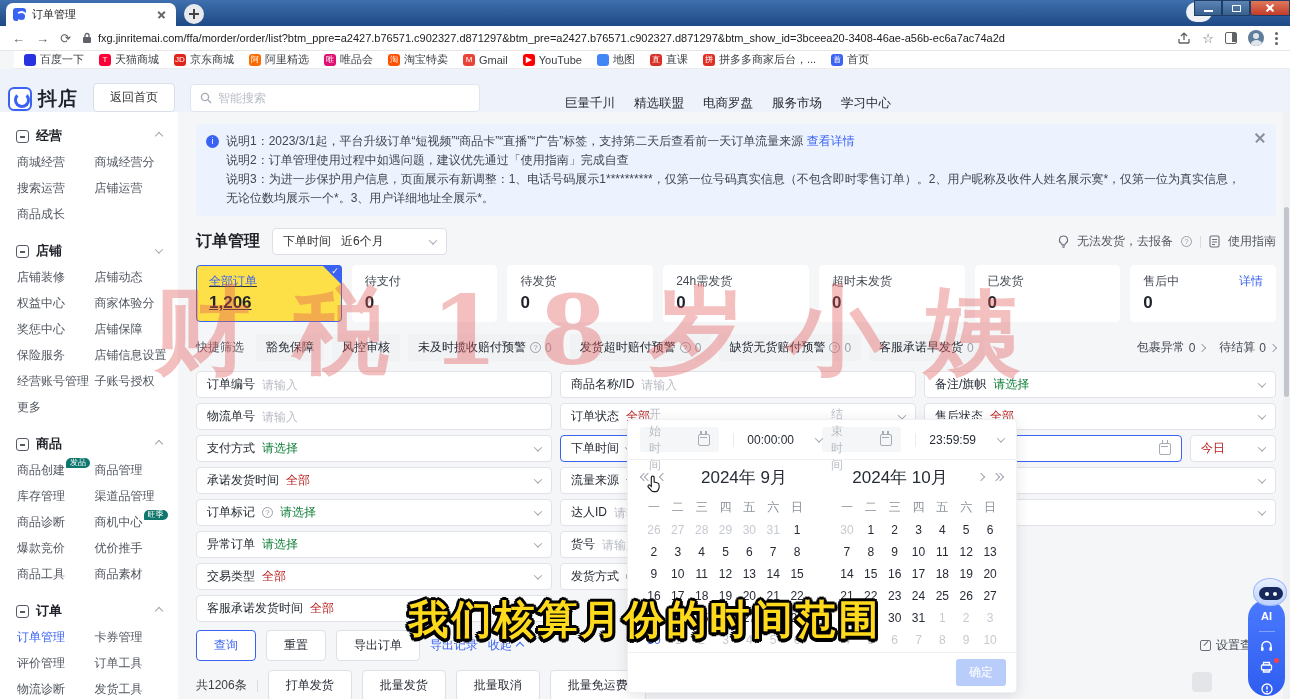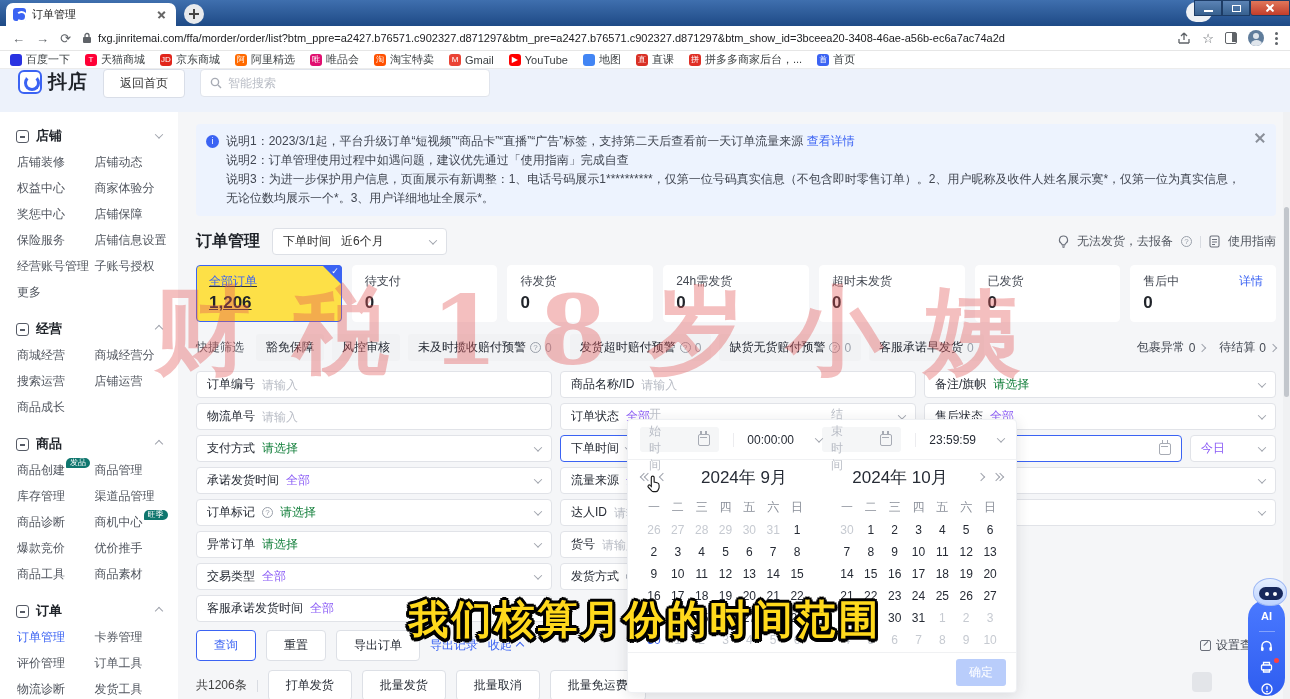--- a/index.html
+++ b/index.html
@@ -34,26 +34,26 @@
   .url-pill{flex:1;display:flex;align-items:center;gap:6px;height:19px;overflow:hidden;}
   .url-text{font-size:11px;color:#202124;white-space:nowrap;overflow:hidden;text-overflow:ellipsis;}
   .avatar{width:16px;height:16px;border-radius:50%;background:#5f7c9b;position:relative;overflow:hidden;}
   .avatar::before{content:"";position:absolute;left:5px;top:3px;width:6px;height:6px;border-radius:50%;background:#dfe5ec;}
   .avatar::after{content:"";position:absolute;left:2.5px;top:9.5px;width:11px;height:8px;border-radius:50%;background:#dfe5ec;}
   .sq-ic{width:12px;height:12px;border:1.5px solid #5f6368;border-radius:2px;}
   .sq-ic.half::before{content:"";display:block;width:4px;height:9px;background:#5f6368;margin-left:6px;}
   .dots-ic{display:flex;flex-direction:column;gap:2px;}
   .dots-ic i{width:3px;height:3px;border-radius:50%;background:#5f6368;}
 
-  .bookmarks{height:18px;background:#fff;display:flex;align-items:center;gap:15px;padding:0 10px;border-bottom:1px solid #ececec;}
+  .bookmarks{height:18px;background:#fff;display:flex;align-items:center;gap:15px;padding:0 10px;border-bottom:1px solid #ececec;margin-left:14px;}
   .bm{display:flex;align-items:center;gap:4px;color:#3c4043;font-size:11px;white-space:nowrap;}
   .bm-ic{width:12px;height:12px;border-radius:3px;color:#fff;font-size:8px;display:flex;align-items:center;justify-content:center;flex:none;}
 
   
-  .appbar{height:43px;background:#edf2fb;display:flex;align-items:flex-start;gap:15px;padding:0 18px;}
+  .appbar{height:43px;background:#edf2fb;display:flex;align-items:flex-end;gap:15px;padding:0 8px;}
   .logo{display:flex;align-items:center;gap:6px;}
   .logo-mark{width:24px;height:24px;border-radius:6px;background:#fff;border:2px solid #3b63f3;position:relative;}
   .logo-mark::after{content:"";position:absolute;left:4px;top:3px;width:10px;height:10px;border:3px solid #3b63f3;border-radius:50%;border-top-color:transparent;}
   .logo-text{font-size:19px;font-weight:bold;color:#1f2329;letter-spacing:1px;}
   .btn-back{background:#fff;border:1px solid #d9dee8;border-radius:4px;padding:5px 16px;color:#333;font-size:12px;}
   .searchbox{width:290px;height:28px;background:#fff;border:1px solid #e0e4ec;border-radius:4px;display:flex;align-items:center;gap:6px;padding:0 9px;}
   .searchbox input{border:none;outline:none;flex:1;font-size:12px;color:#333;background:transparent;font-family:inherit;}
   .searchbox input::placeholder{color:#b9bdc6;}
   .appmenu{display:flex;gap:19px;color:#252a33;font-size:12.5px;margin-left:70px;}
 
@@ -115,21 +115,21 @@
   .qlink .qn{color:#454a54;}
 
   
   .frow{display:flex;gap:8px;margin-bottom:5px;}
   .fbox{height:27px;border:1px solid #e1e3e8;border-radius:4px;background:#fff;display:flex;align-items:center;gap:7px;padding:0 10px;min-width:0;}
   .w1{width:356px;flex:none;}
   .grow{flex:1;}
   .w-today{width:86px;flex:none;}
   .fbox .lbl{color:#262b35;white-space:nowrap;}
   .fbox .ph{color:#15803d;white-space:nowrap;}
-  .fbox .val{color:#8b5cf6;}
+  .fbox .val{color:#b91c1c;}
   .fbox input{border:none;outline:none;flex:1;font-size:12px;font-family:inherit;min-width:0;background:transparent;}
   .fbox input::placeholder{color:#b9bdc6;}
   .fbox .cv{margin-left:auto;flex:none;}
   .fbox.active{border-color:#3b63f3;}
   .range-div{width:1px;height:14px;background:#e4e6ea;margin:0 2px;}
   .dash{color:#b9bdc6;}
   .cal-ic{width:12px;height:12px;border:1.3px solid #a7abb4;border-radius:2px;position:relative;flex:none;}
   .cal-ic::before{content:"";position:absolute;left:1.5px;top:-3.5px;width:1.5px;height:3px;background:#a7abb4;box-shadow:5px 0 #a7abb4;}
   .cal-ic::after{content:"";position:absolute;left:1px;top:2.5px;width:7px;height:1.3px;background:#a7abb4;}
 
@@ -317,25 +317,58 @@
       <span class="logo-text">抖店</span>
     </div>
     <button class="btn-back">返回首页</button>
     <div class="searchbox">
       <svg width="12" height="12" viewBox="0 0 12 12">
           <circle cx="5" cy="5" r="3.6" fill="none" stroke="#a7abb4" stroke-width="1.4"></circle>
           <path d="M8 8l3 3" stroke="#a7abb4" stroke-width="1.4"></path>
         </svg>
       <input placeholder="智能搜索" style="">
     </div>
+    <div class="appmenu">
+
+    <span>巨量千川</span>
+        <span>精选联盟</span>
+        <span>电商罗盘</span>
+        <span>服务市场</span>
+        <span>学习中心</span>
+      </div>
   </div>
 
   <div class="bodywrap">
 
     <aside class="sidebar">
+      <div class="sb-sec">
+        <div class="sb-head">
+          <span class="sec-ic"></span>
+          <span>经营</span>
+          <i class="cv up"></i>
+        </div>
+        <div class="sb-items">
+
+        <span class="sb-item">
+              <span>商城经营</span>
+            </span>
+            <span class="sb-item">
+              <span>商城经营分</span>
+            </span>
+            <span class="sb-item">
+              <span>搜索运营</span>
+            </span>
+            <span class="sb-item">
+              <span>店铺运营</span>
+            </span>
+            <span class="sb-item">
+              <span>商品成长</span>
+            </span>
+          </div>
+      </div>
       <div class="sb-sec">
         <div class="sb-head">
           <span class="sec-ic"></span>
           <span>店铺</span>
           <i class="cv down"></i>
         </div>
         <div class="sb-items">
 
         <span class="sb-item">
               <span>店铺装修</span>
@@ -362,45 +395,20 @@
               <span>店铺信息设置</span>
             </span>
             <span class="sb-item">
               <span>经营账号管理</span>
             </span>
             <span class="sb-item">
               <span>子账号授权</span>
             </span>
             <span class="sb-item">
               <span>更多</span>
-            </span>
-          </div>
-      </div>
-      <div class="sb-sec">
-        <div class="sb-head">
-          <span class="sec-ic"></span>
-          <span>经营</span>
-          <i class="cv up"></i>
-        </div>
-        <div class="sb-items">
-
-        <span class="sb-item">
-              <span>商城经营</span>
-            </span>
-            <span class="sb-item">
-              <span>商城经营分</span>
-            </span>
-            <span class="sb-item">
-              <span>搜索运营</span>
-            </span>
-            <span class="sb-item">
-              <span>店铺运营</span>
-            </span>
-            <span class="sb-item">
-              <span>商品成长</span>
             </span>
           </div>
       </div>
       <div class="sb-sec">
         <div class="sb-head">
           <span class="sec-ic"></span>
           <span>商品</span>
           <i class="cv up"></i>
         </div>
         <div class="sb-items">

